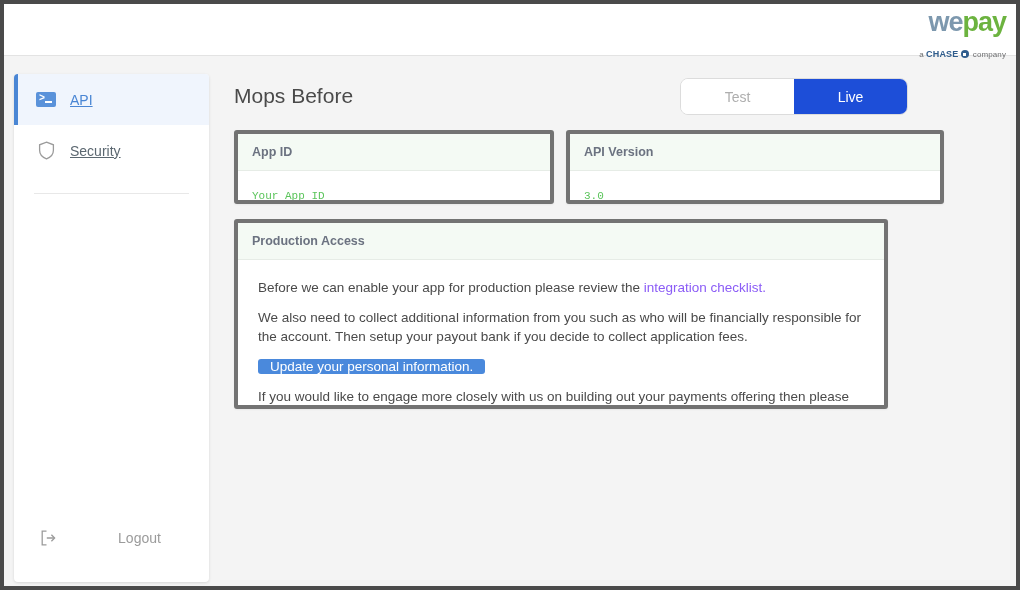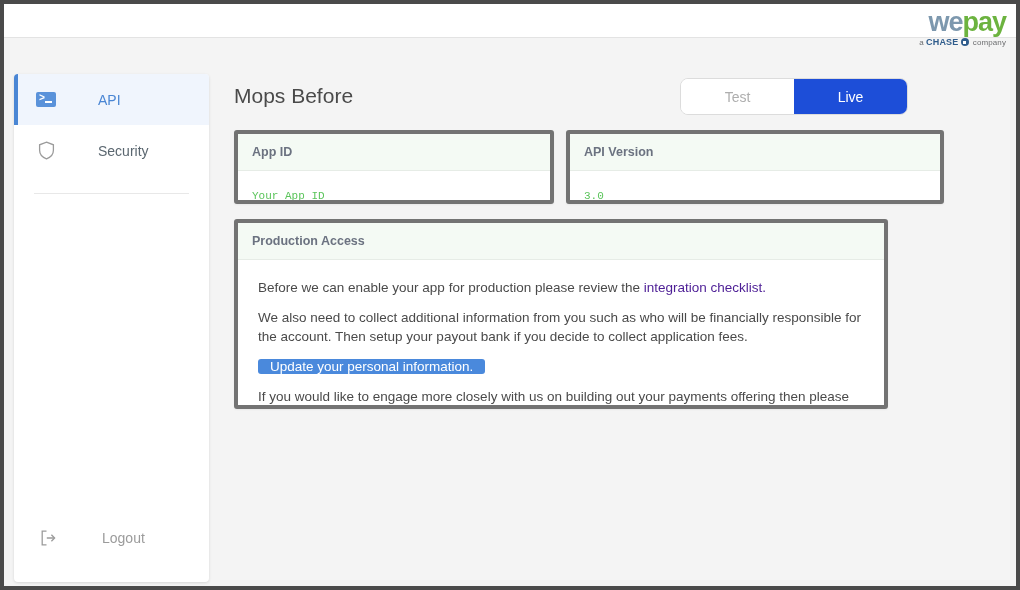--- a/index.html
+++ b/index.html
@@ -17,21 +17,21 @@
     left: 4px; top: 4px;
     width: 1012px; height: 582px;
     background: #f4f4f4;
     overflow: hidden;
   }
 
   
   .topbar {
     position: absolute;
     left: 0; top: 0;
-    width: 1012px; height: 34px;
+    width: 1012px; height: 52px;
     background: #ffffff;
     border-bottom: 1px solid #e3e3e3;
     padding-left: 42px;
   }
 
   .logo-wrap {
     position: absolute;
     right: 10px; top: 5px;
     text-align: right;
     line-height: 1;
@@ -41,21 +41,21 @@
     font-weight: bold;
     letter-spacing: -1px;
     line-height: 26px;
     white-space: nowrap;
   }
   .logo-we { color: #7d98ae; }
   .logo-pay { color: #6cb33f; }
   .logo-sub {
     font-size: 8px;
     color: #6d6e70;
-    margin-top: 2px;
+    margin-top: 14px;
     white-space: nowrap;
     letter-spacing: .1px;
   }
   .logo-sub b { color: #2f5c8c; font-size: 9px; letter-spacing: .2px; }
   .chase-mark {
     display: inline-block;
     width: 8px; height: 8px;
     border-radius: 50%;
     background: #2f5c8c;
     position: relative;
@@ -79,24 +79,25 @@
     border-radius: 4px;
     box-shadow: 0 1px 3px rgba(0,0,0,.12);
     overflow: hidden;
   }
 
   .nav-item {
     position: relative;
     display: flex;
     align-items: center;
     height: 51px;
-    padding-left: 84px;
+    padding-left: 56px;
     font-size: 14px;
     color: #5b6770;
     cursor: pointer;
+    text-decoration: underline;
   }
   .nav-item.active {
     background: #f0f5fd;
     color: #4a86d4;
   }
   .nav-item.active::before {
     content: "";
     position: absolute;
     left: 0; top: 0;
     width: 4px; height: 100%;
@@ -140,25 +141,26 @@
     background: #e8e8e8;
     margin: 17px 20px 0 20px;
   }
 
   .logout {
     position: absolute;
     left: 0; bottom: 24px;
     width: 100%;
     display: flex;
     align-items: center;
-    padding-left: 88px;
+    padding-left: 56px;
     height: 40px;
     font-size: 14px;
     color: #9b9b9b;
     cursor: pointer;
+    justify-content: center;
   }
   .logout .nav-icon { left: 24px; }
 
   
   .main {
     position: absolute;
     left: 218px; top: 70px;
     right: 0;
   }
 
@@ -228,21 +230,21 @@
 
   .prod-body { padding: 18px 20px 20px 20px; }
   .prod-p {
     font-size: 13.5px;
     color: #4a4a4a;
     line-height: 19px;
     margin-bottom: 11px;
   }
   .prod-p:last-child { margin-bottom: 0; }
   a.link {
-    color: #4c1d95;
+    color: #8b5cf6;
     text-decoration: none;
     cursor: pointer;
   }
   .btn-primary {
     display: inline-block;
     background: #4a89dc;
     color: #ffffff;
     border: none;
     border-radius: 3px;
     font-family: "Liberation Sans", sans-serif;

